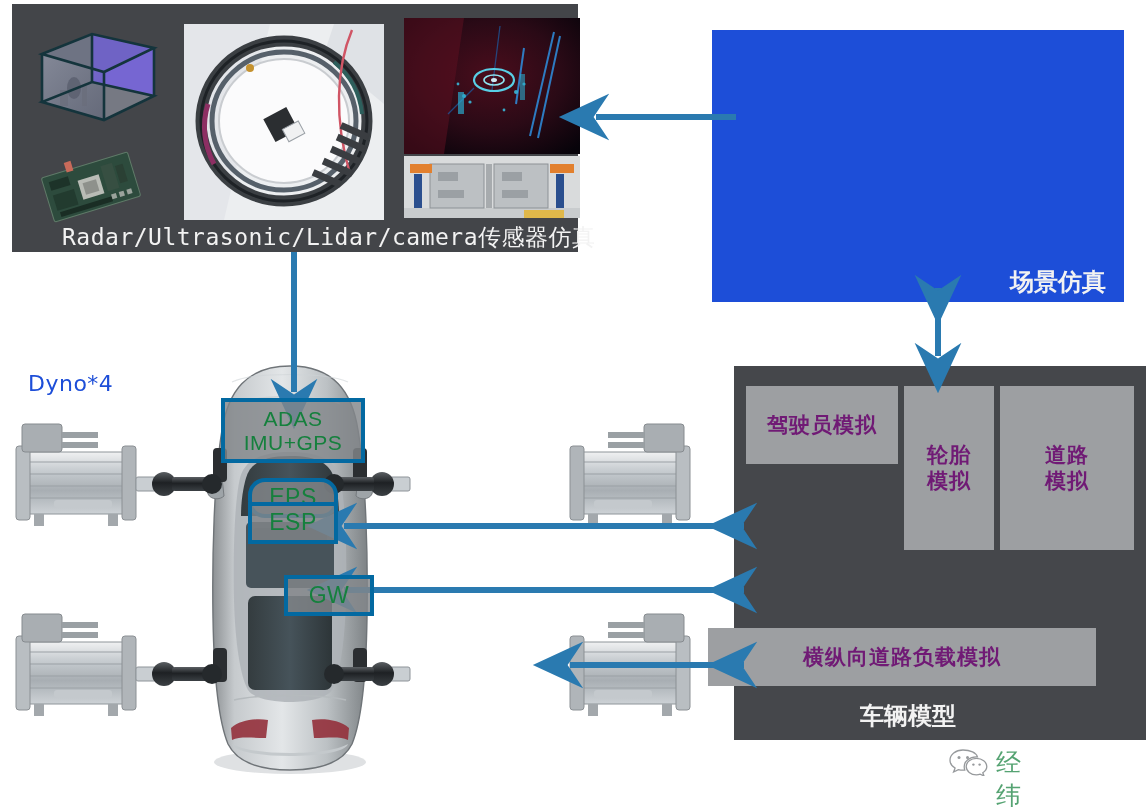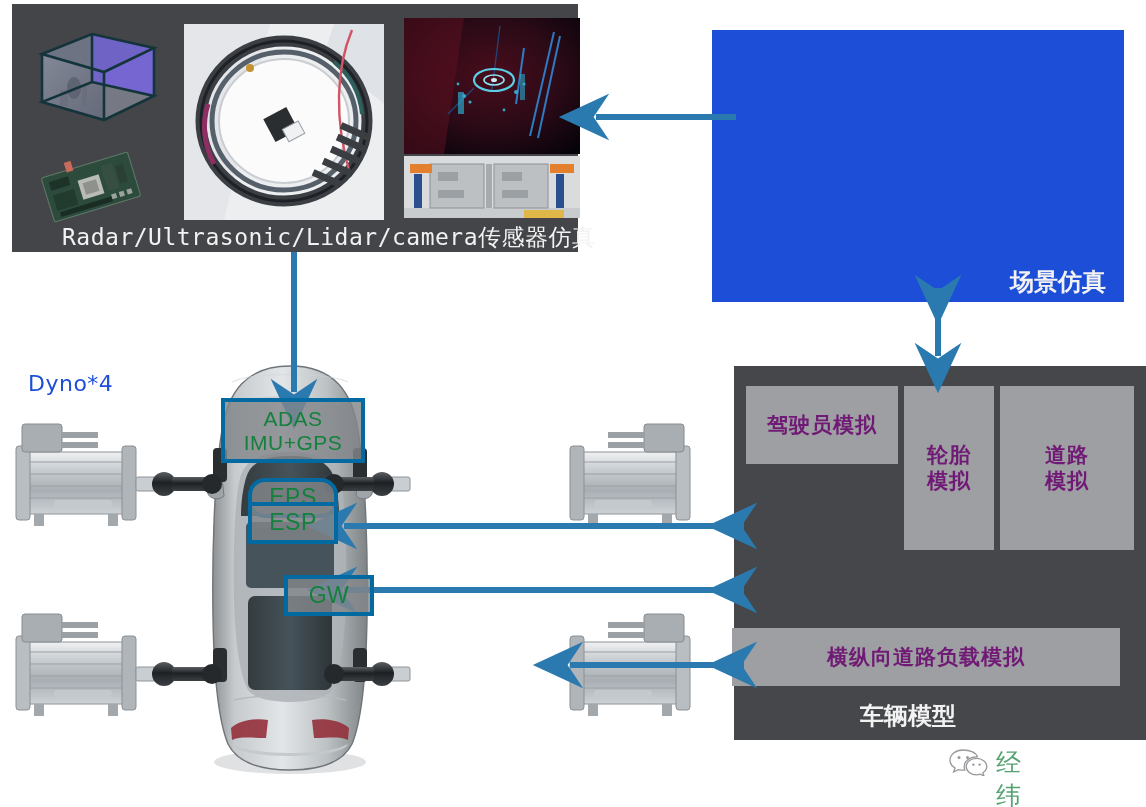--- a/index.html
+++ b/index.html
@@ -42,21 +42,21 @@
   
   .vbox{position:absolute;background:#9d9fa2;color:#701a75;display:flex;
         align-items:center;justify-content:center;text-align:center;
         font-size:21px;font-weight:700;line-height:1.25;letter-spacing:1px;}
   #vb-driver{left:746px;top:386px;width:152px;height:78px;}
   #vb-posture{left:746px;top:470px;width:152px;height:80px;}
   #vb-tire{left:904px;top:386px;width:90px;height:164px;}
   #vb-road{left:1000px;top:386px;width:134px;height:164px;font-family:Liberation Serif, serif;}
   #vb-bus{left:746px;top:563px;width:388px;height:58px;font-size:21px;
           font-family:"DejaVu Sans Mono","Liberation Mono",monospace;font-weight:700;letter-spacing:0;}
-  #vb-load{left:732px;top:628px;width:388px;height:58px;text-align:right;}
+  #vb-load{left:708px;top:628px;width:388px;height:58px;text-align:right;}
 
   
   .ecu{position:absolute;background:rgba(130,134,138,.82);border:4px solid #0369a1;
        color:#15803d;display:flex;align-items:center;justify-content:center;
        text-align:center;font-size:23px;line-height:1.12;letter-spacing:.5px;}
   #ecu-adas{left:221px;top:398px;width:136px;height:57px;font-size:21px;}
   #ecu-eps{left:248px;top:478px;width:82px;height:32px;border-radius:17px;}
   #ecu-esp{left:248px;top:502px;width:82px;height:34px;}
   #ecu-gw{left:248px;top:575px;width:82px;height:33px;margin-left:36px;}
 

